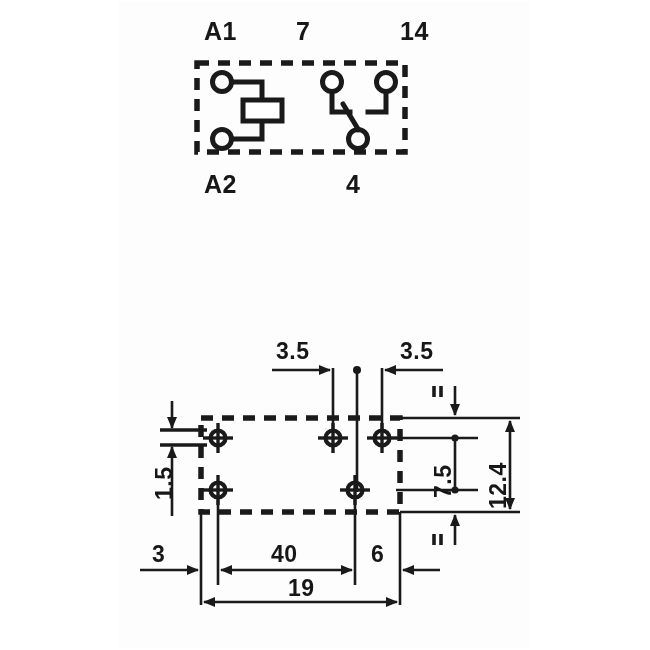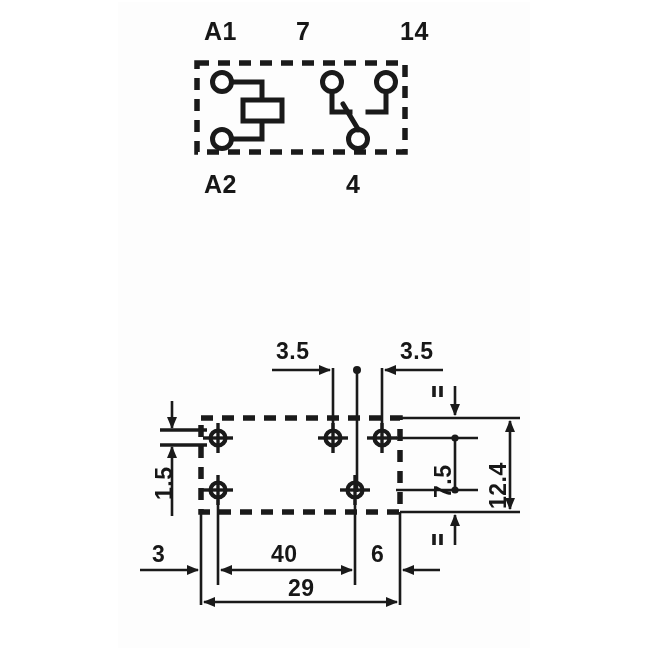--- a/index.html
+++ b/index.html
@@ -193,15 +193,15 @@
 
   <div class="lbl dim-lbl rot90" style="left:153px; top:500px; transform:rotate(-90deg);">1.5</div>
 
   <div class="lbl dim-lbl rot90" style="left:432px; top:498px; transform:rotate(-90deg);">7.5</div>
 
   <div class="lbl dim-lbl rot90" style="left:487px; top:509px; transform:rotate(-90deg);">12.4</div>
 
   <div class="lbl dim-lbl" style="left:152px; top:543px;">3</div>
   <div class="lbl dim-lbl" style="left:271px; top:543px;">40</div>
   <div class="lbl dim-lbl" style="left:371px; top:543px;">6</div>
-  <div class="lbl dim-lbl" style="left:288px; top:577px;">29</div>
+  <div class="lbl dim-lbl" style="left:288px; top:577px;">19</div>
 
 </div>
 
 </body></html>

